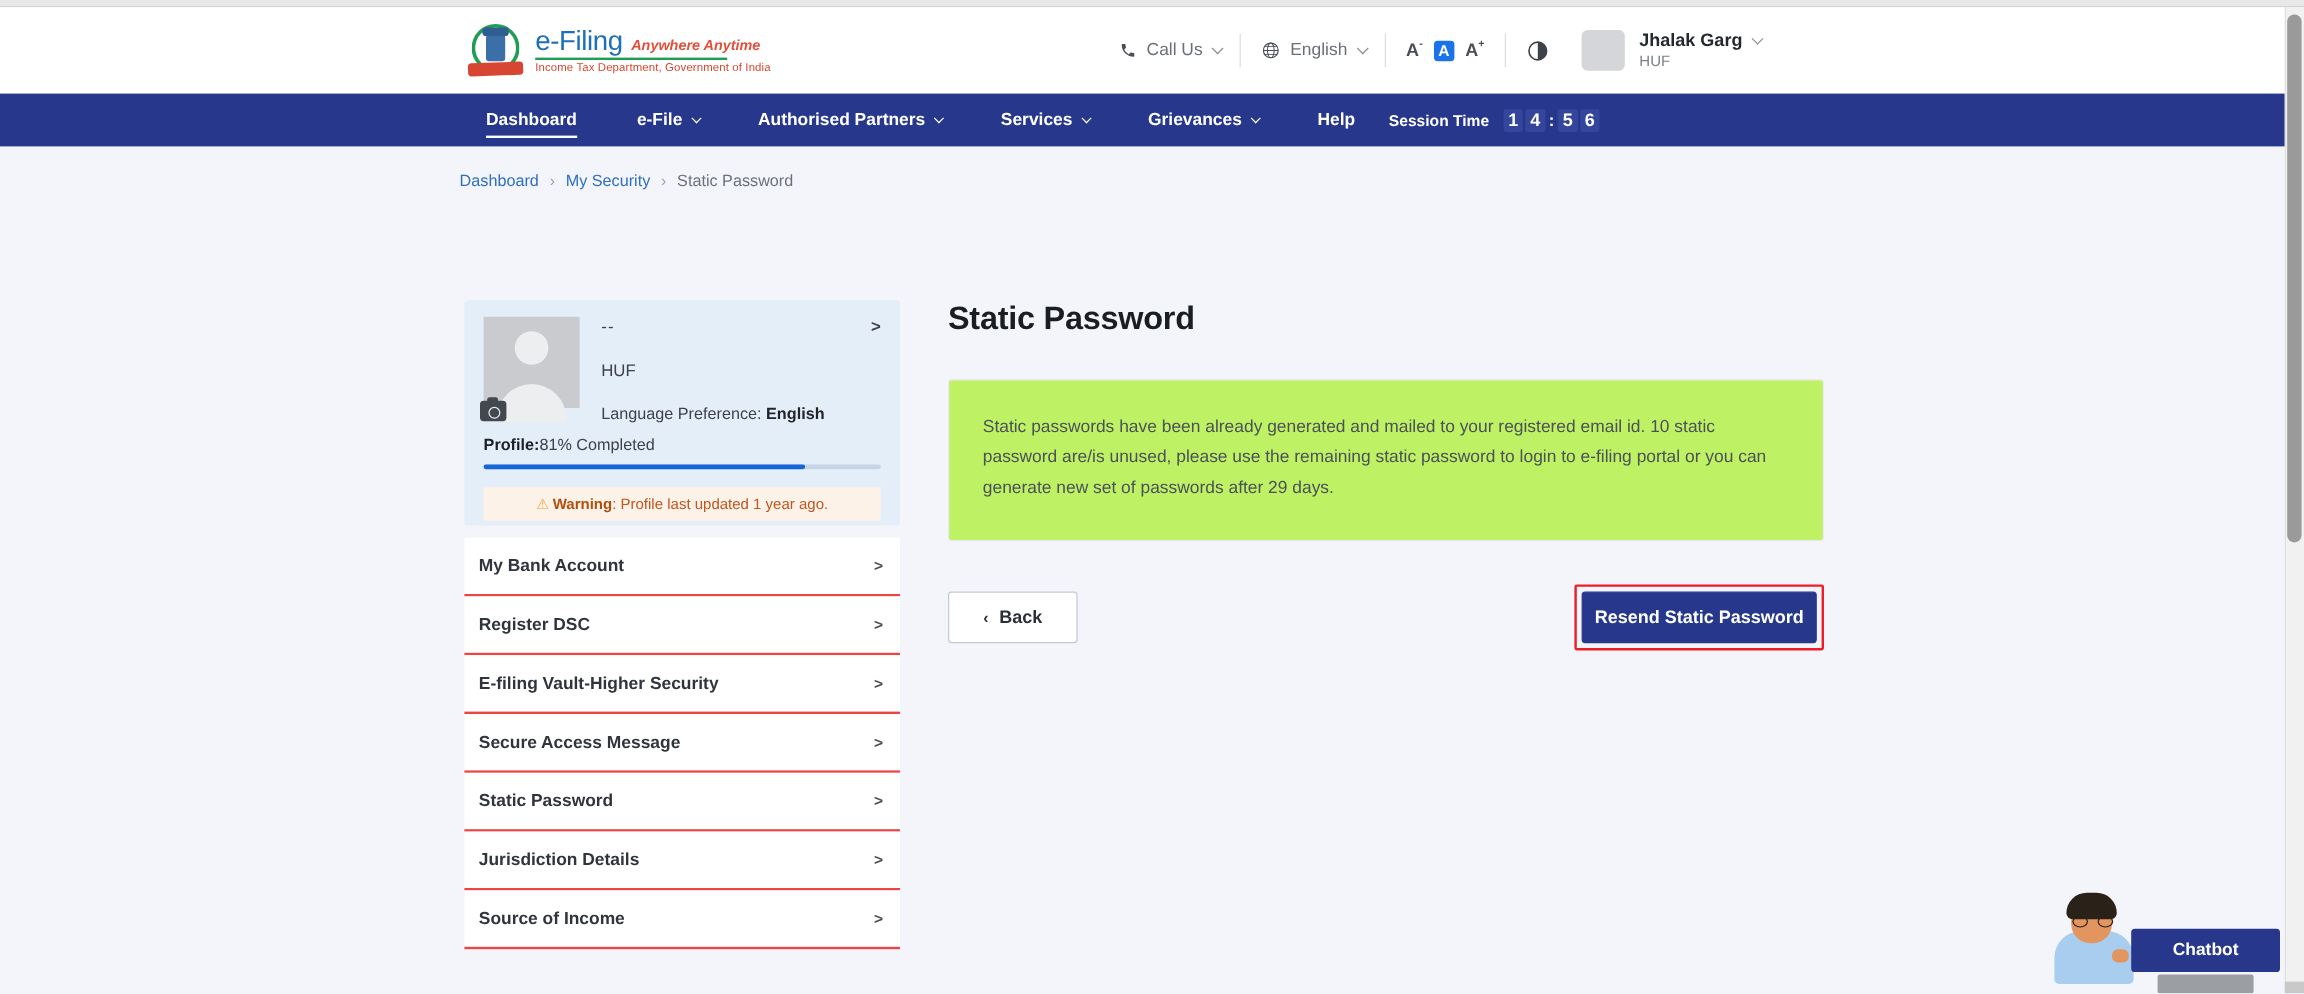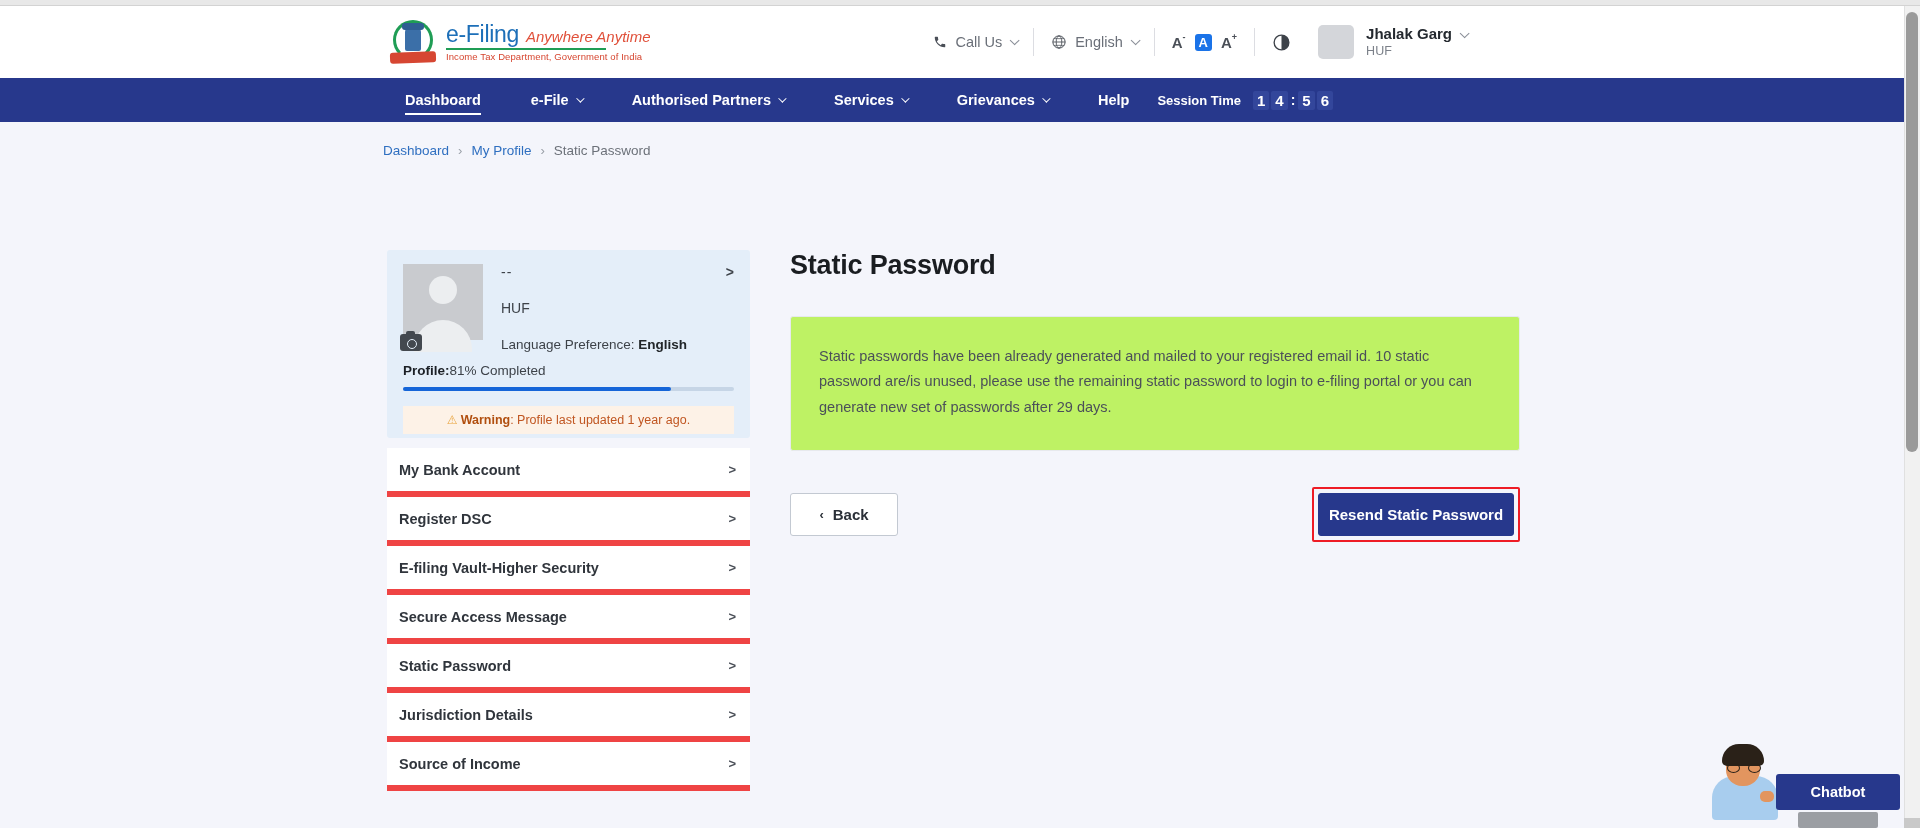--- a/index.html
+++ b/index.html
@@ -62,22 +62,22 @@
     border-radius: 3px;
     transform: rotate(-2deg);
   }
   .brandtext { line-height: 1.05; }
   .brandrow1 { display: flex; align-items: baseline; }
   .efiling {
     font-size: 23px; color: #1d6fb8; font-weight: 400;
     letter-spacing: -0.3px;
   }
   .tagline {
-    font-size: 15px; color: #e0503a; font-style: italic;
-    font-weight: normal; margin-left: 7px;
+    font-size: 12px; color: #e0503a; font-style: italic;
+    font-weight: bold; margin-left: 7px;
   }
   .brandrule { height: 1.5px; background: #1f9d55; margin: 2px 0 2px 0; width: 160px; }
   .deptline { font-size: 9.5px; color: #d6452f; letter-spacing: 0.1px; }
 
   .hdr-right {
     display: flex; align-items: center;
     margin-left: auto; margin-right: 438px;
     gap: 0px;
   }
   .hdr-item {
@@ -226,21 +226,21 @@
   }
   .warn .wicon { color: #e9a33b; margin-right: 3px; font-size: 12px; }
   .warn b { color: #b14f0f; }
 
   .menu-list { margin-top: 10px; }
   .menu-item {
     background: #ffffff;
     height: 49px;
     display: flex; align-items: center;
     padding: 0 14px 0 6px;
-    border-bottom: 6px solid #ef4444;
+    border-bottom: 2px solid #ef4444;
     font-size: 14.5px; color: #30353c; font-weight: bold; gap: 34px;
   }
   .menu-item .m-label { flex: 1; padding-left: 6px; }
   .menu-item .m-arrow { color: #4a4f57; font-weight: bold; font-size: 13px; }
 
   
   .main {
     position: absolute; top: 250px; left: 790px;
     width: 730px;
   }
@@ -467,21 +467,21 @@
       <span class="digit">4</span>
       <span class="colon">:</span>
       <span class="digit">5</span>
       <span class="digit">6</span>
     </div>
   </div>
 
   <div class="breadcrumb">
     <span class="bc-link">Dashboard</span>
     <span class="bc-sep">›</span>
-    <span class="bc-link">My Profile</span>
+    <span class="bc-link">My Security</span>
     <span class="bc-sep">›</span>
     <span class="bc-current">Static Password</span>
   </div>
 
   <div class="left-col">
 
     <div class="profile-card">
       <span class="pc-arrow">&gt;</span>
       <div class="pc-top">
         <div class="pc-avatar-wrap">

